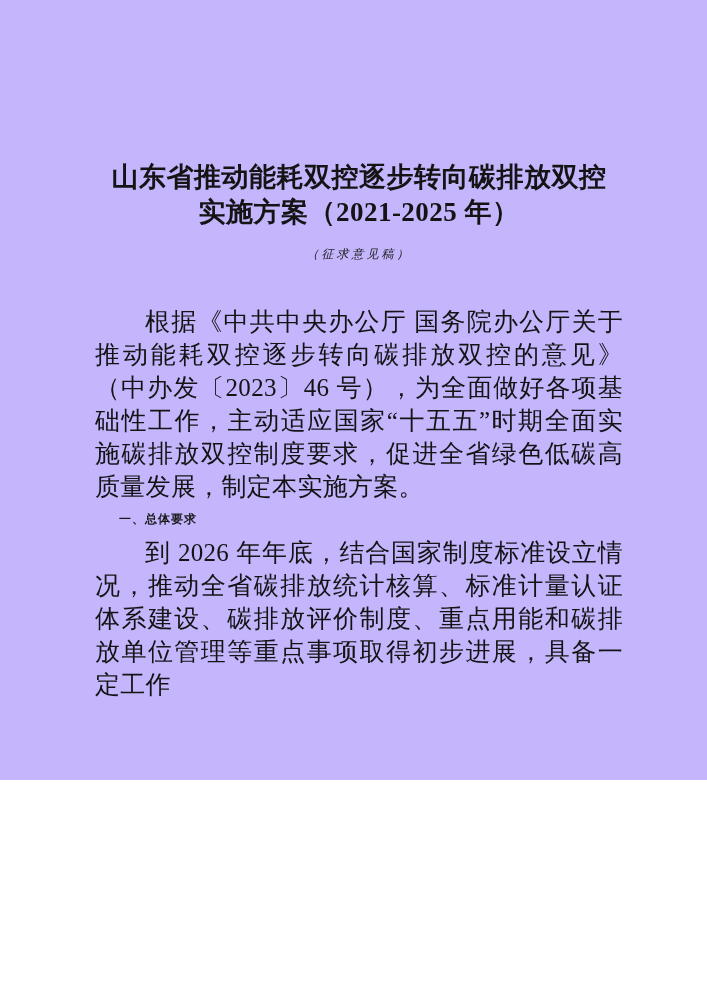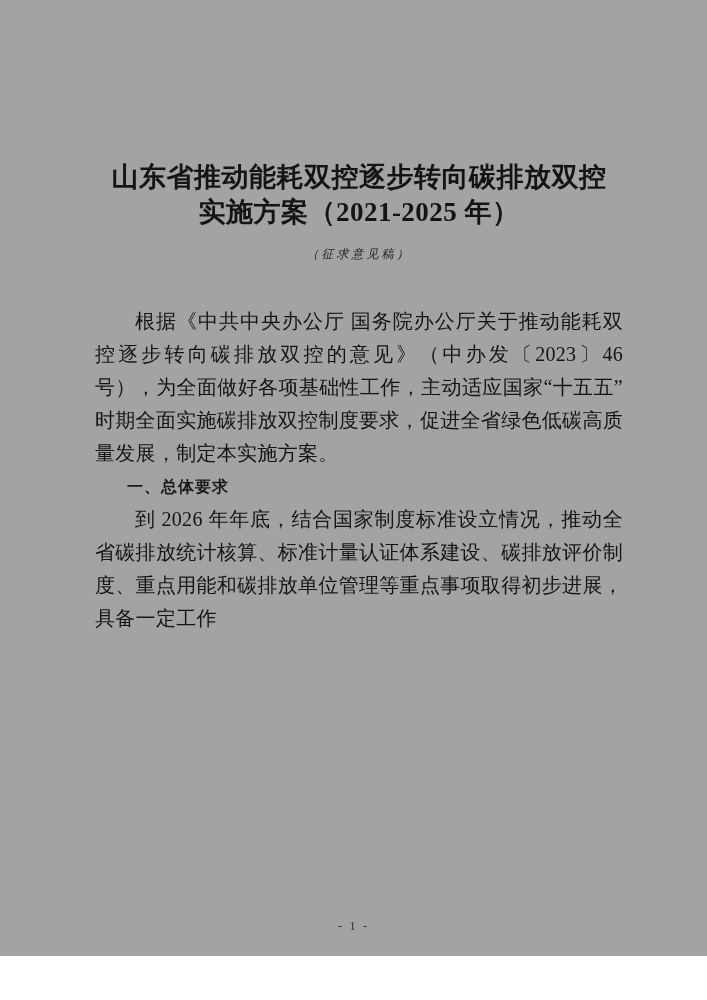--- a/index.html
+++ b/index.html
@@ -3,22 +3,22 @@
 <meta charset="utf-8">
 <style>
   html, body {
     margin: 0;
     padding: 0;
     background: #ffffff;
   }
   .page {
     position: relative;
     width: 707px;
-    height: 956px;
-    background: #a3a3a3;
+    height: 780px;
+    background: #c4b5fd;
     overflow: hidden;
     color: #141414;
     font-family: "Liberation Serif", "DejaVu Serif", serif;
     box-sizing: border-box;
   }
   .content {
     box-sizing: border-box;
     padding: 160px 84px 0 95px;
   }
   .doc-title {
@@ -37,29 +37,29 @@
     font-size: 12px;
     font-style: italic;
     letter-spacing: 3px;
     color: #222222;
   }
   .body-text {
     margin-top: 42px;
   }
   .para {
     margin: 0;
-    font-size: 20px;
+    font-size: 25px;
     line-height: 33px;
     text-align: justify;
     text-indent: 2em;
     letter-spacing: 0.3px;
   }
   .section-heading {
     margin: 0;
-    font-size: 16px;
+    font-size: 12px;
     line-height: 33px;
     font-weight: bold;
     text-indent: 2em;
     font-family: "Liberation Sans", "DejaVu Sans", sans-serif;
     letter-spacing: 1px;
     color: #1a1a1a;
   }
   .page-footer {
     position: absolute;
     left: 0;

